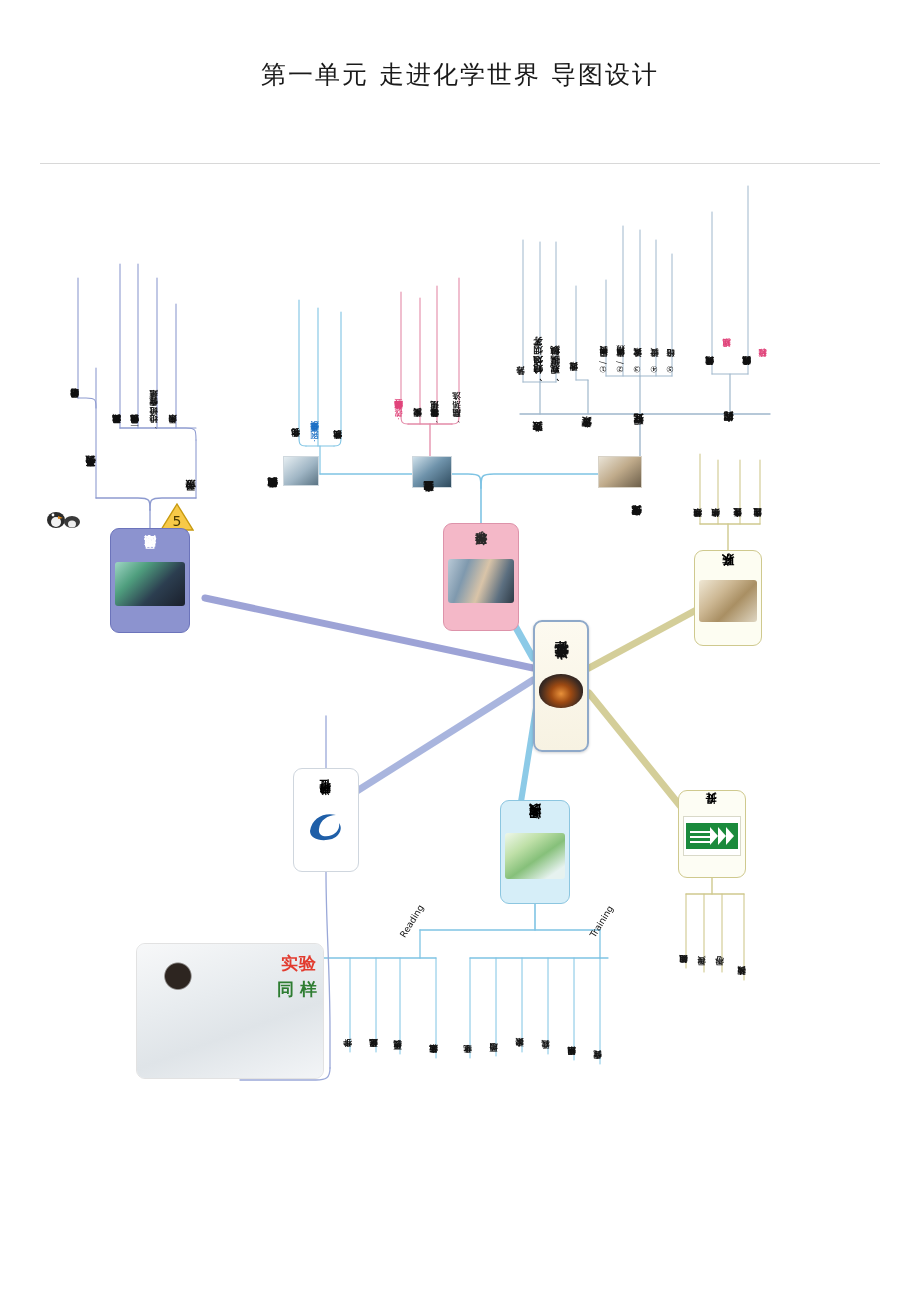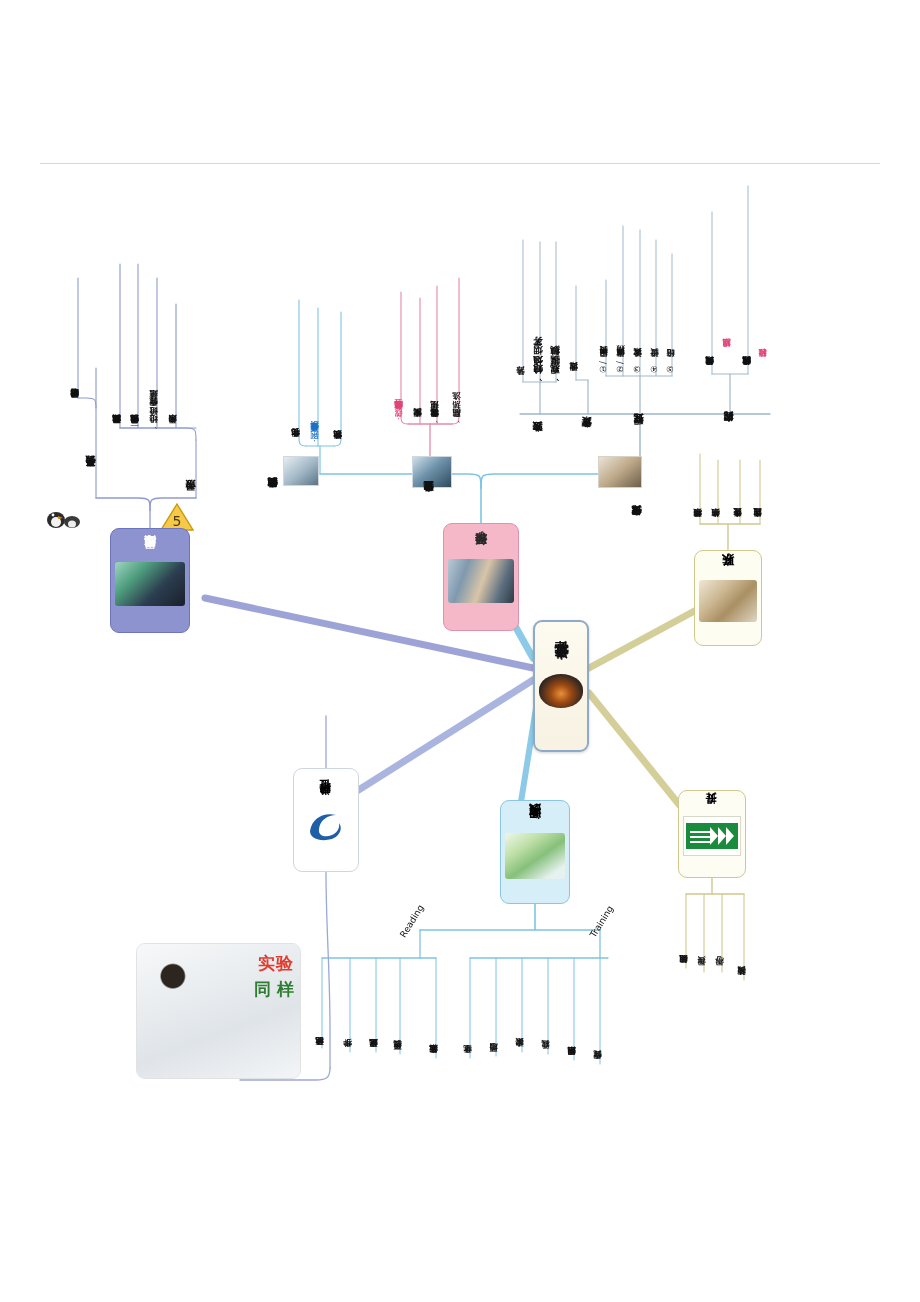--- a/index.html
+++ b/index.html
@@ -156,21 +156,21 @@
     left:293px; top:600px; width:66px; height:104px;
     background:#fff; border:1px solid #cfd6de;
     flex-direction:column; gap:4px; padding:6px 3px;
     z-index:5;
   }
   #node-subject .nlabel { font-size:11px; }
   .swirl { width:40px; height:32px; }
 
   
   #node-photo {
-    left:136px; top:775px; width:165px; height:136px;
+    left:136px; top:775px; width:188px; height:136px;
     border:1px solid #e2e2e2; background:#f2f4f6;
     z-index:4; overflow:hidden;
   }
   .photo-bg {
     position:absolute; inset:0;
     background:
       radial-gradient(circle at 22% 24%, #2d2520 0 7%, rgba(255,255,255,0) 8%),
       linear-gradient(160deg,#f7f8f9 0%,#e8ecef 38%,#dfe4e8 62%,#f3f5f7 100%);
   }
   .photo-cap {
@@ -185,20 +185,21 @@
   }
 
   
   .icon-box { position:absolute; }
 </style>
 </head>
 <body>
 
 <div id="page">
 
+  <div class="page-title">第一单元 走进化学世界 导图设计</div>
   <div class="title-rule"></div>
 
   <div id="canvas">
 
     <svg id="wires" viewBox="0 0 920 1134">
       <g fill="none" stroke-linecap="round">
 
         <path d="M533 500 L205 430" stroke="#8c93cf" stroke-width="7" opacity=".85"></path>
         <path d="M533 512 L330 640" stroke="#9aa8d8" stroke-width="7" opacity=".85"></path>
         <path d="M533 490 L505 440" stroke="#7fc4e4" stroke-width="7" opacity=".9"></path>

